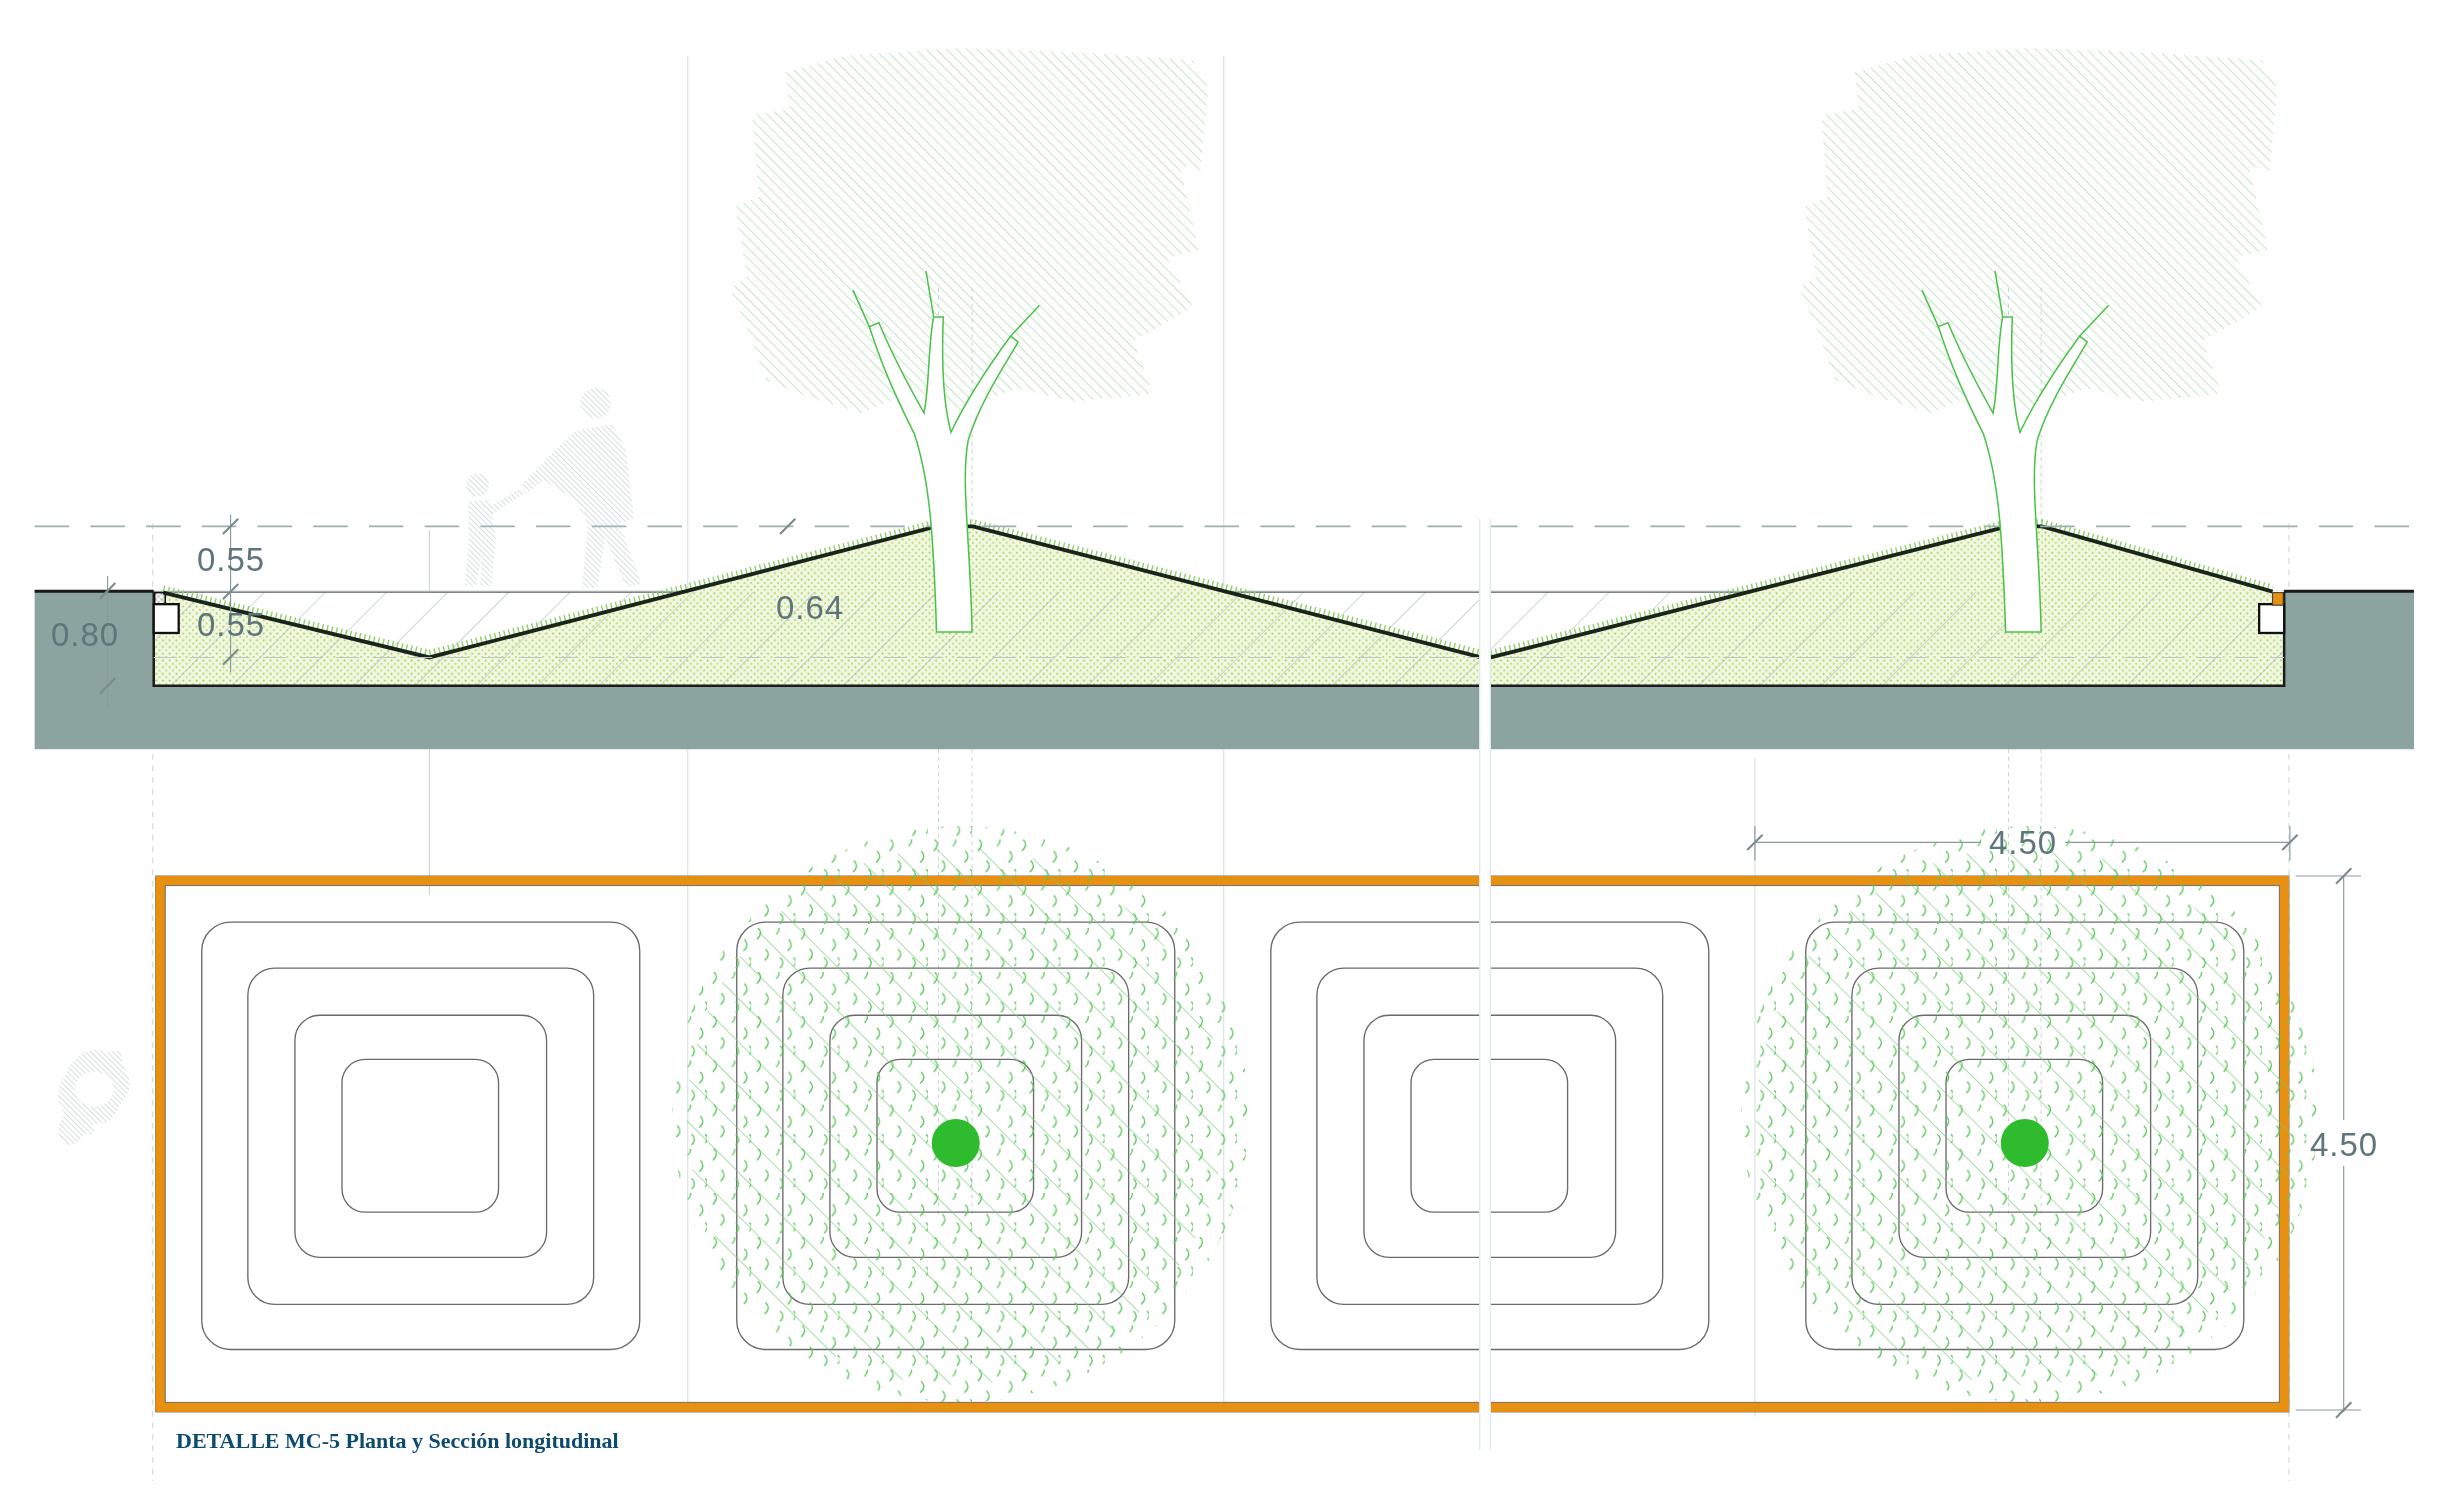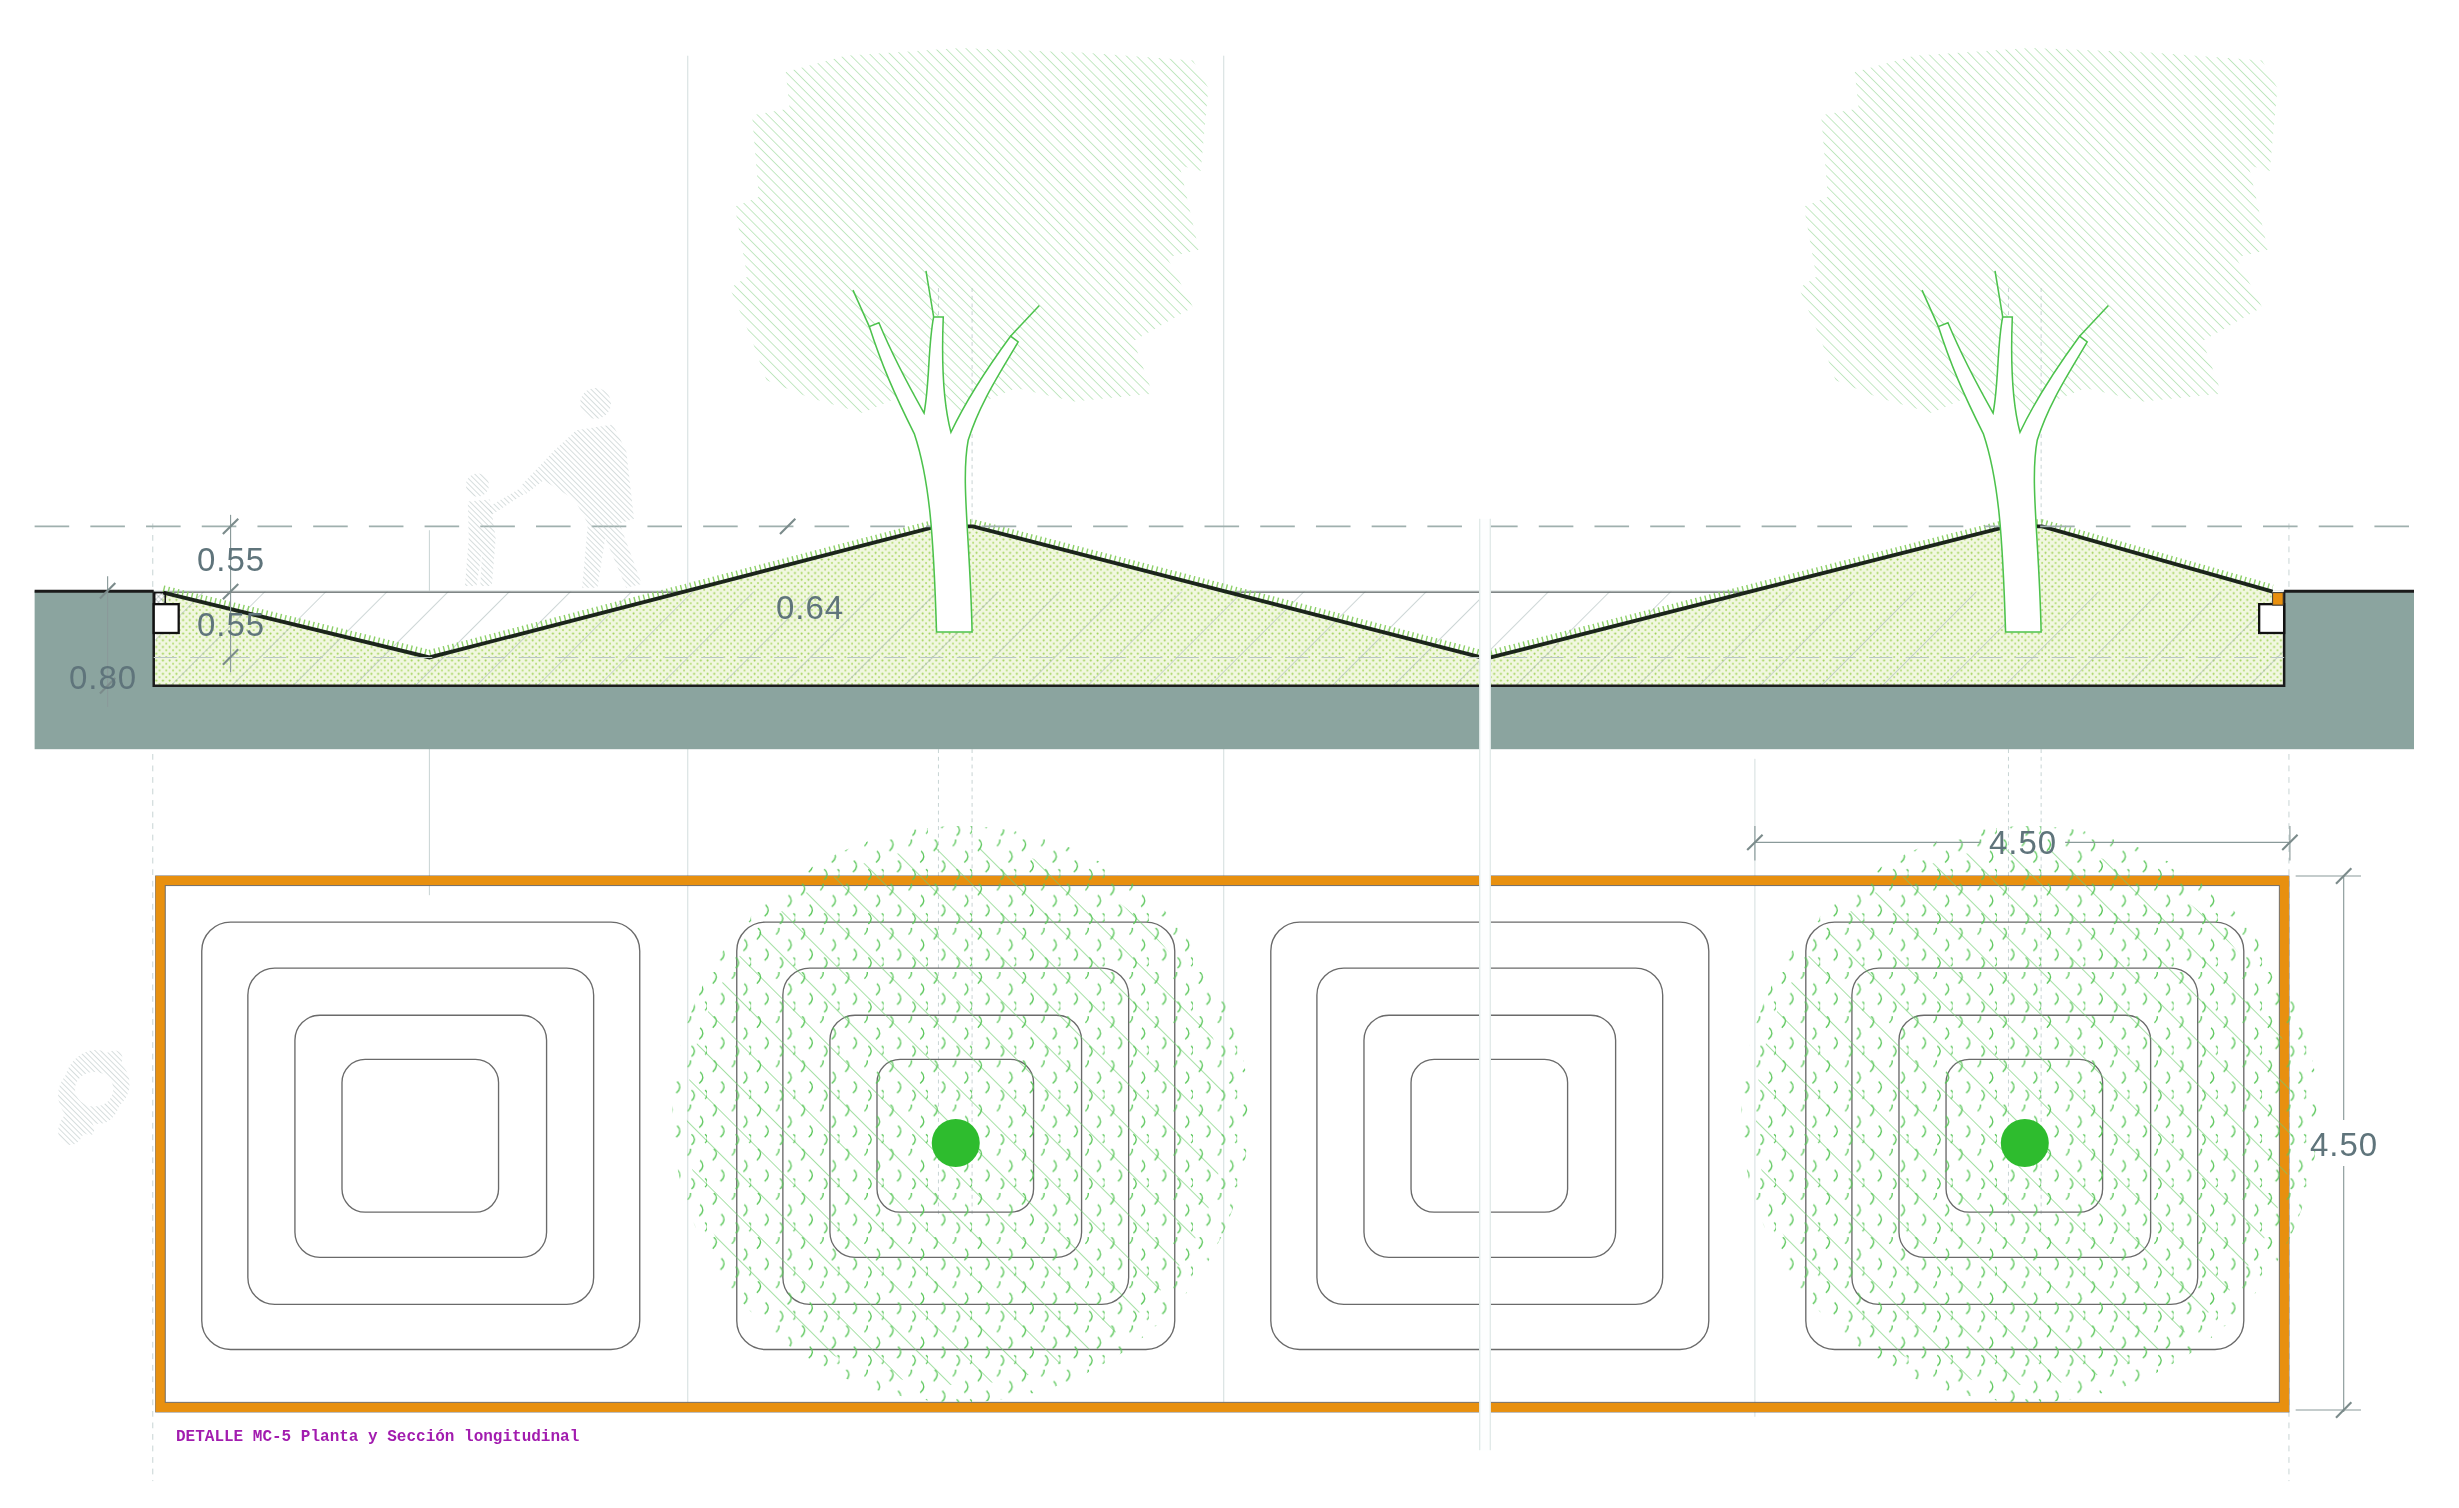--- a/index.html
+++ b/index.html
@@ -2,22 +2,22 @@
 <html><head>
 <meta charset="utf-8">
 <style>
   html,body{margin:0;padding:0;background:#ffffff;}
   .canvas{position:relative;width:2414px;height:1508px;background:#fff;overflow:hidden;
           font-family:"Liberation Sans",sans-serif;}
   .canvas svg{position:absolute;left:0;top:0;}
   .dim-label{position:absolute;color:#5F747B;font-size:33px;letter-spacing:1px;
              font-family:"Liberation Sans",sans-serif;white-space:nowrap;}
   .dim-label.centered{transform:translateX(-50%);}
-  .title-label{position:absolute;color:#a21caf;font-weight:bold;font-size:16px;
-               font-family:Liberation Mono, monospace;white-space:nowrap;}
+  .title-label{position:absolute;color:#0c4a6e;font-weight:bold;font-size:22px;
+               font-family:Liberation Serif, serif;white-space:nowrap;}
 </style>
 </head>
 <body>
 
 <div class="canvas">
 
 <svg width="2459" height="1508" viewBox="0 0 2560 1570">
   <defs>
 
     <pattern id="grayHatch" width="45" height="45" patternUnits="userSpaceOnUse" patternTransform="rotate(45)">
@@ -211,20 +211,20 @@
 
   <g>
     <rect x="1540" y="540" width="12" height="970" fill="#fdfefe"></rect>
     <line x1="1540.5" y1="540" x2="1540.5" y2="1510" stroke="#dde7e5" stroke-width="1.2"></line>
     <line x1="1551.5" y1="540" x2="1551.5" y2="1510" stroke="#dde7e5" stroke-width="1.2"></line>
   </g>
 </svg>
 
 <div class="dim-label" style="left:197px;top:541px;">0.55</div>
 <div class="dim-label" style="left:197px;top:606px;">0.55</div>
-<div class="dim-label" style="left:69px;top:616px;margin-top:43px;">0.80</div>
+<div class="dim-label" style="left:51px;top:616px;">0.80</div>
 <div class="dim-label" style="left:776px;top:589px;">0.64</div>
 <div class="dim-label centered" style="left:2023px;top:824px;">4.50</div>
 <div class="dim-label" style="left:2310px;top:1126px;">4.50</div>
 <div class="title-label" style="left:176px;top:1428px;">DETALLE MC-5 Planta y Sección longitudinal</div>
 
 </div>
 
 
 </body></html>

